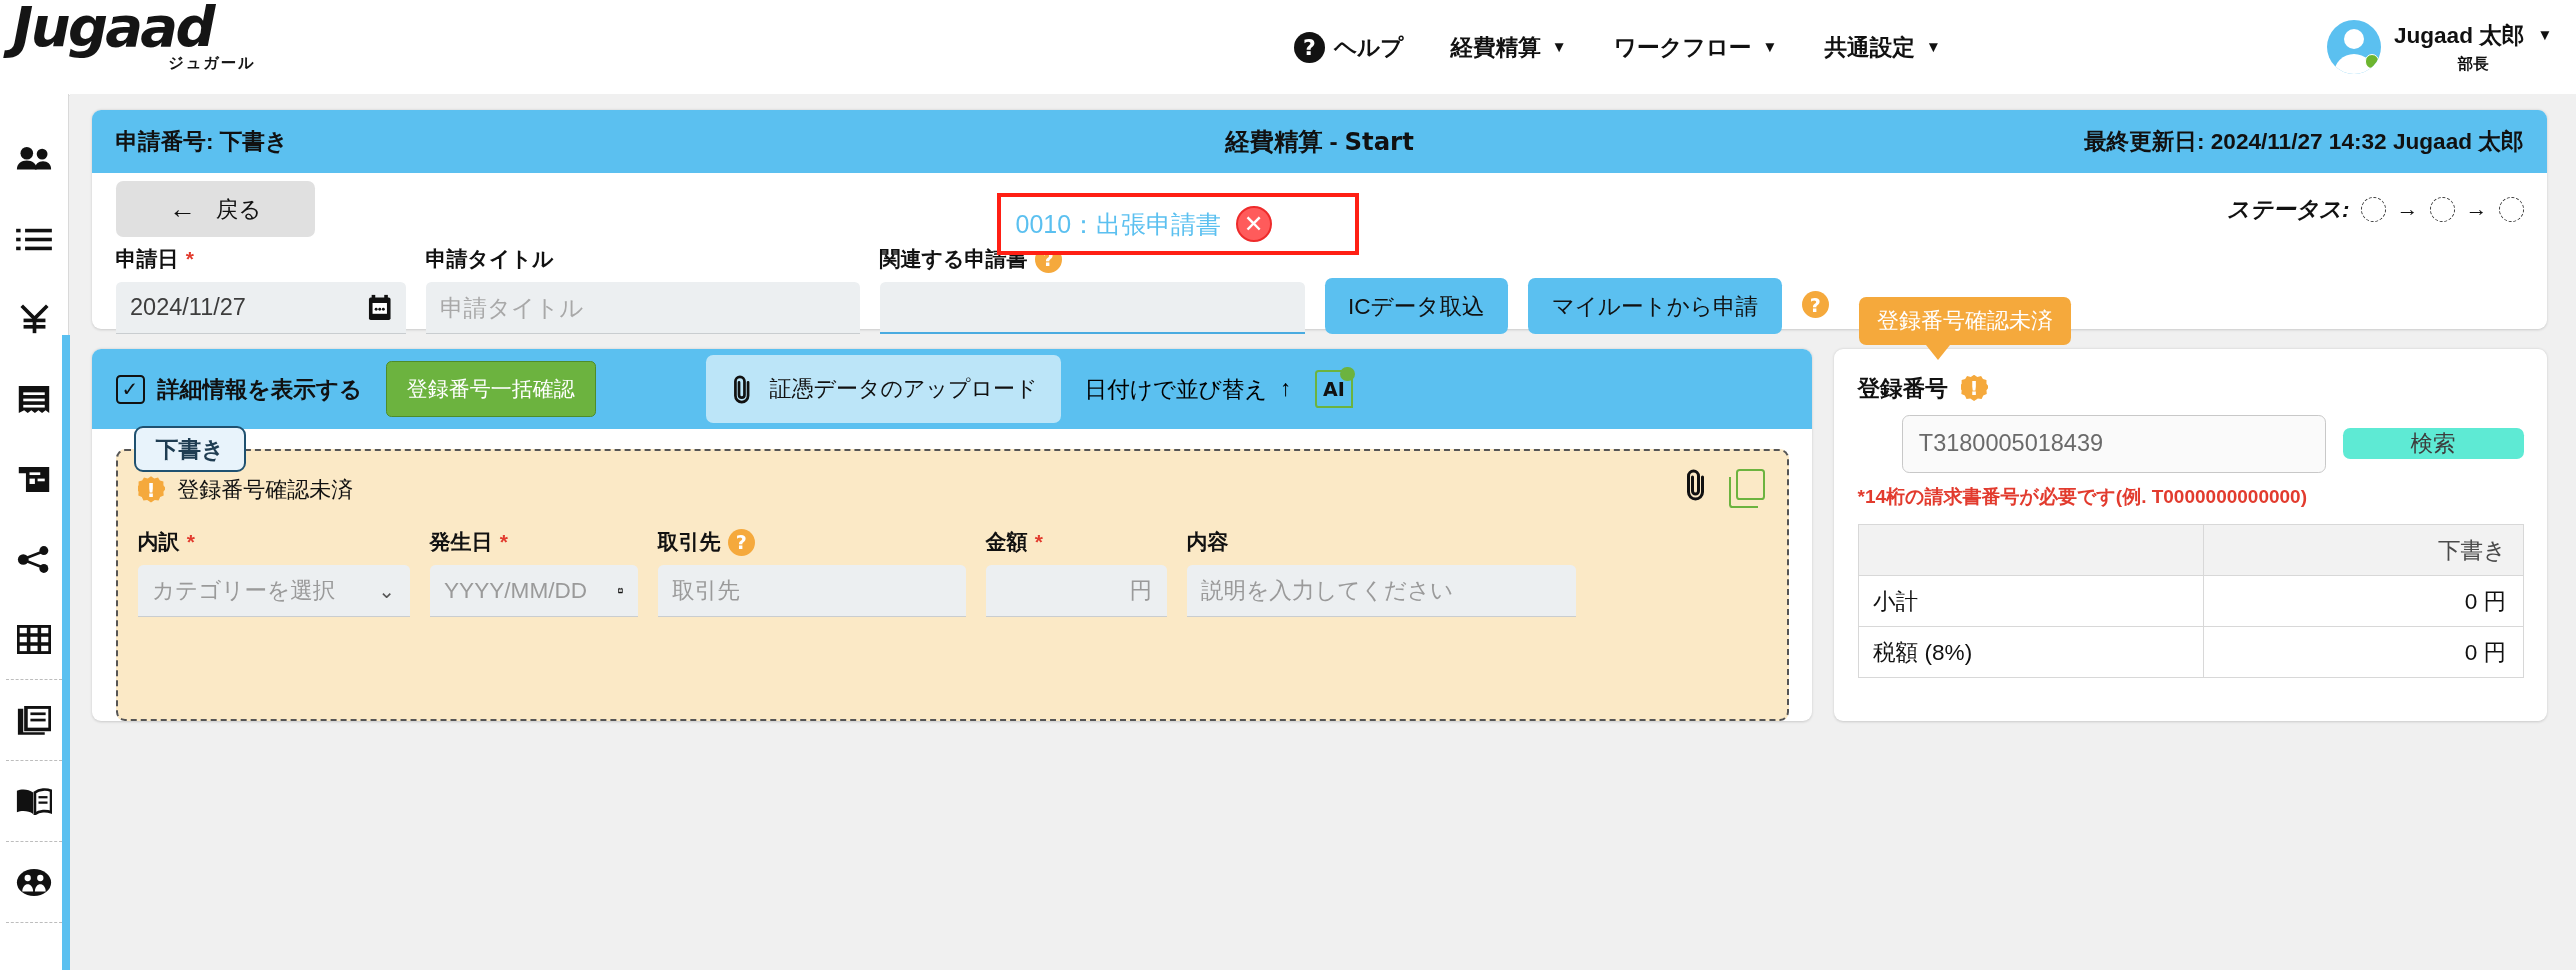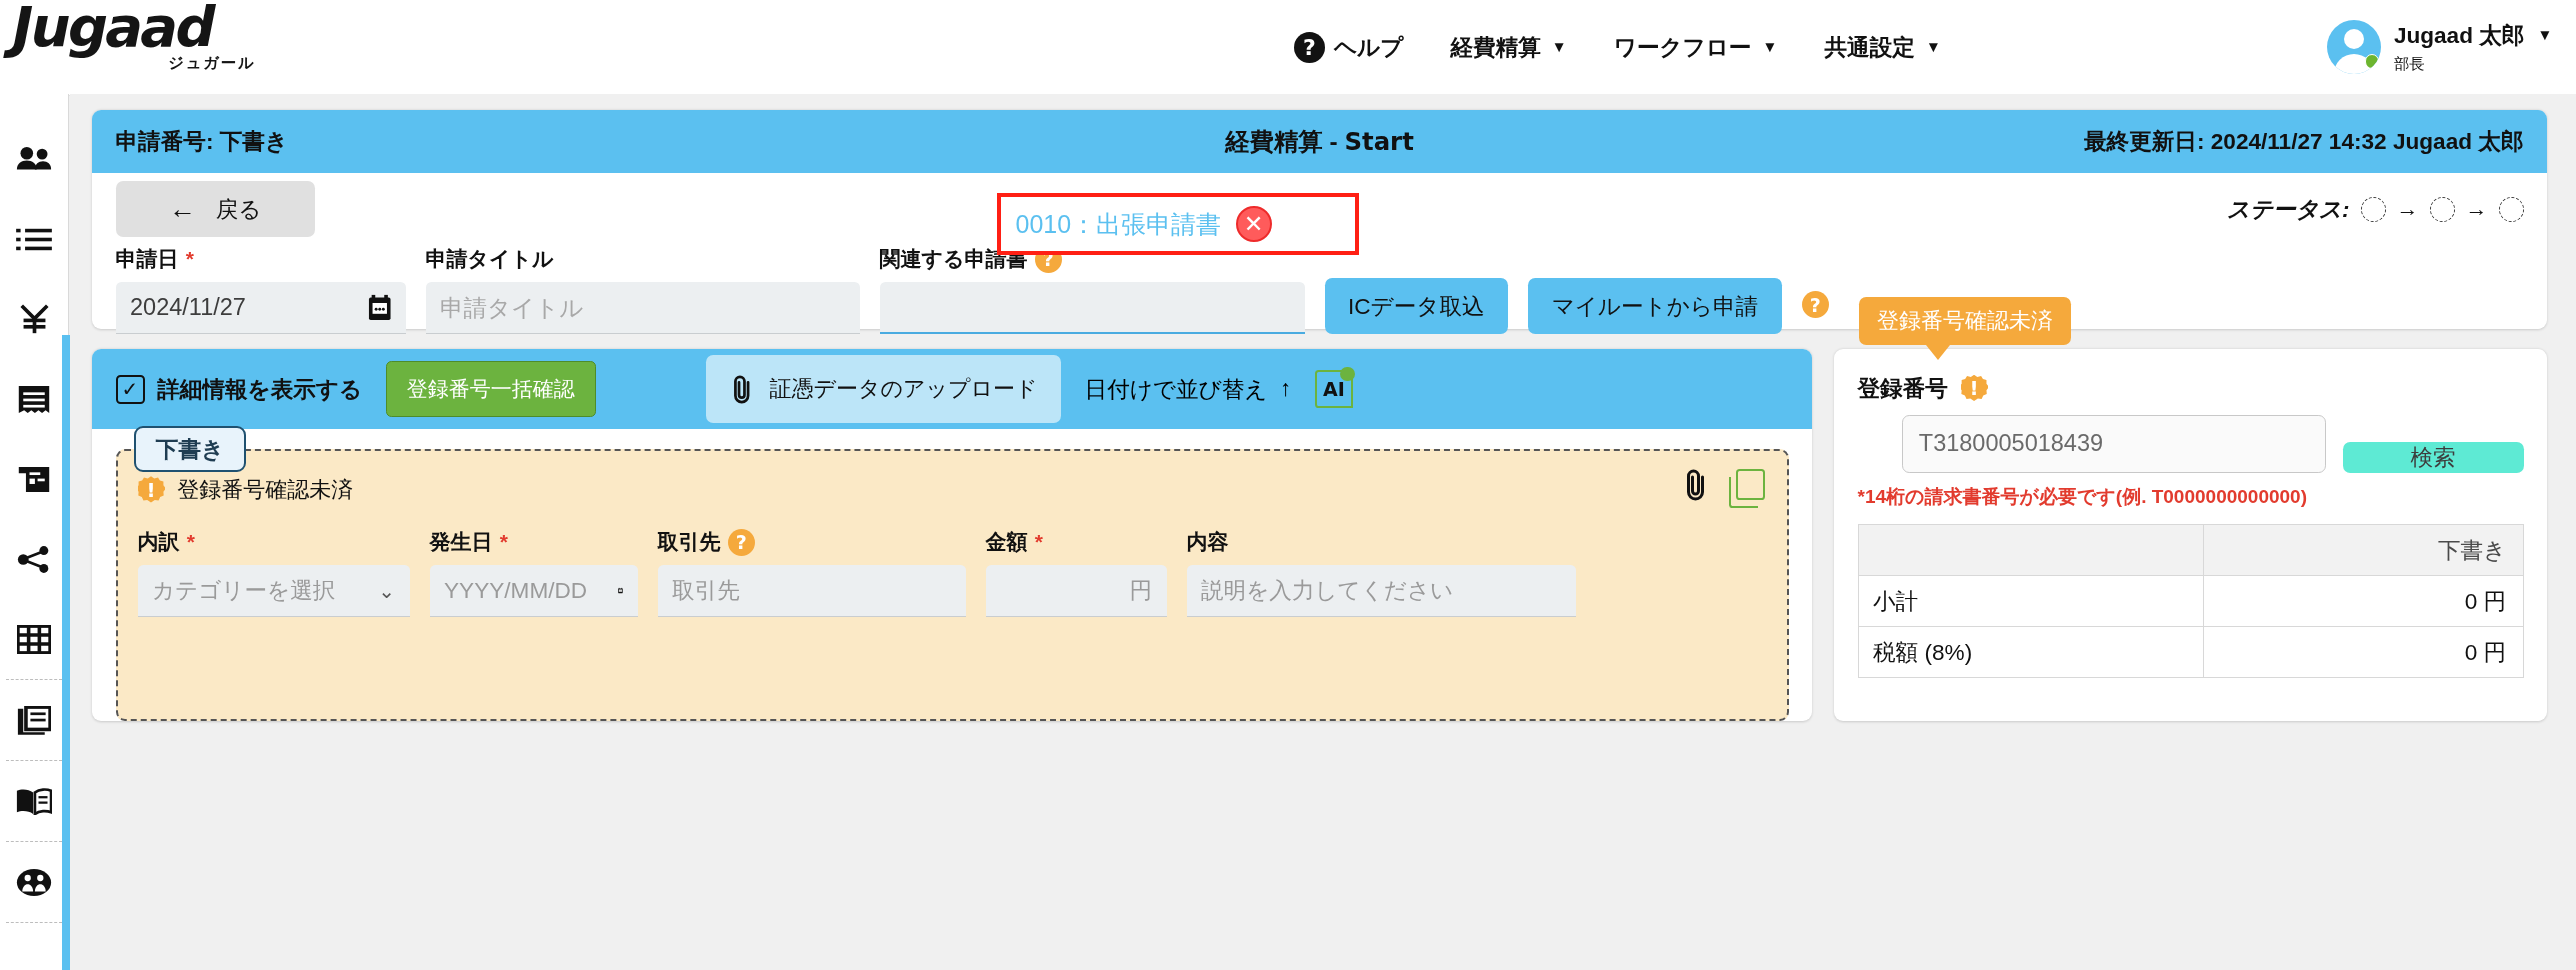--- a/index.html
+++ b/index.html
@@ -34,23 +34,23 @@
     font-size: 22px; font-weight: 700; display: flex; align-items: center; justify-content: center;
     font-family: "DejaVu Sans", sans-serif;
   }
   .caret { font-size: 15.4px; line-height: 1; margin-left: 1.8px; }
 
   .user-block { position: absolute; right: 23.5px; top: 0; height: 94px; display: flex; align-items: center; gap: 12.7px; cursor: pointer; }
   .avatar { position: relative; width: 54px; height: 54px; border-radius: 50%; background: #5bc0f0; overflow: hidden; }
   .avatar .head { position: absolute; left: 17px; top: 9px; width: 20px; height: 20px; border-radius: 50%; background: #fff; }
   .avatar .body { position: absolute; left: 7.2px; top: 34px; width: 40px; height: 31px; border-radius: 20px 20px 0 0; background: #fff; }
   .avatar .dot { position: absolute; right: 1.8px; bottom: 5.4px; width: 14.5px; height: 14.5px; border-radius: 50%; background: #6db52f; border: 1.8px solid #fff; z-index: 3;}
-  .user-names { display: flex; flex-direction: column; justify-content: center; }
+  .user-names { display: flex; flex-direction: column; justify-content: center; text-align: center; }
   .user-name { font-size: 22.6px; font-weight: 700; color: #111; display: flex; align-items: center; gap: 11px; }
-  .user-role { font-size: 15.4px; font-weight: 400; color: #111; margin-top: 3px; }
+  .user-role { font-size: 15.4px; font-weight: 700; color: #111; margin-top: 3px; }
 
   
   .sidebar {
     position: absolute; left: 0; top: 94px; width: 69px; height: 876px;
     background: #fff; border-right: 0.9px solid #d9d9d9;
     display: flex; flex-direction: column; align-items: center; padding-top: 25px;
   }
   .side-icon { width: 69px; height: 80px; display: flex; align-items: center; justify-content: center; cursor: pointer; color: #111; }
   .side-div { width: 56px; border-top: 0.9px dashed #bdbdbd; }
   .side-accent { position: absolute; left: 62px; top: 335px; width: 8.1px; height: 635px; background: #5bc0f0; }
@@ -168,21 +168,21 @@
   .iinp.dark { color: #3d3d3d; }
 
   
   .low-right { position: relative; width: 713px; background: #fff; border-radius: 9px; box-shadow: 0 0.9px 2.7px rgba(0,0,0,.16); padding: 23.5px 23.5px 0 23.5px; }
   .tooltip {
     position: absolute; left: 25px; top: -52px; background: #f5a93c; color: #fff;
     font-size: 22px; padding: 9px 18px; border-radius: 7.2px; white-space: nowrap;
   }
   .tooltip:after { content: ""; position: absolute; left: 67px; bottom: -14.5px; border-left: 12.7px solid transparent; border-right: 12.7px solid transparent; border-top: 15.4px solid #f5a93c; }
   .rp-label { font-size: 22.6px; font-weight: 700; color: #111; display: flex; align-items: center; gap: 12.7px; margin-bottom: 11px; }
-  .rp-row { display: flex; gap: 16.3px; align-items: flex-end; padding-left: 44px; }
+  .rp-row { display: flex; gap: 16.3px; align-items: center; padding-left: 44px; }
   .rp-input {
     flex: 1; background: #fafafa; border: 0.9px solid #c8c8c8; border-radius: 7.2px; height: 58px;
     font-size: 23.5px; color: #6a6a6a; padding: 0 16.3px; display: flex; align-items: center; font-family: inherit;
   }
   .btn-search {
     width: 181px; background: #5eead4; border: none; border-radius: 7.2px; font-size: 22.6px; color: #3d3d3d;
     cursor: pointer; font-family: Liberation Sans, sans-serif;
   }
   .rp-hint { font-size: 19px; color: #e23b2e; margin-top: 11px; font-weight: 700; }
   .sum-table { width: 100%; border-collapse: collapse; margin-top: 14.5px; }

